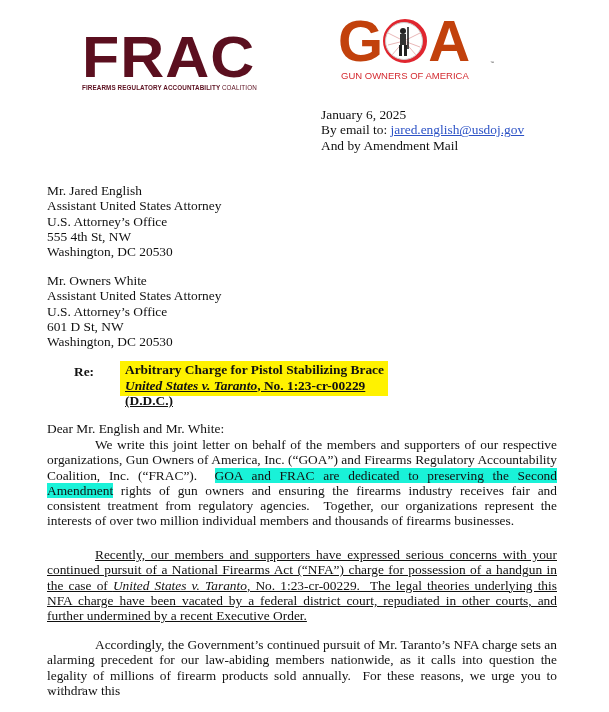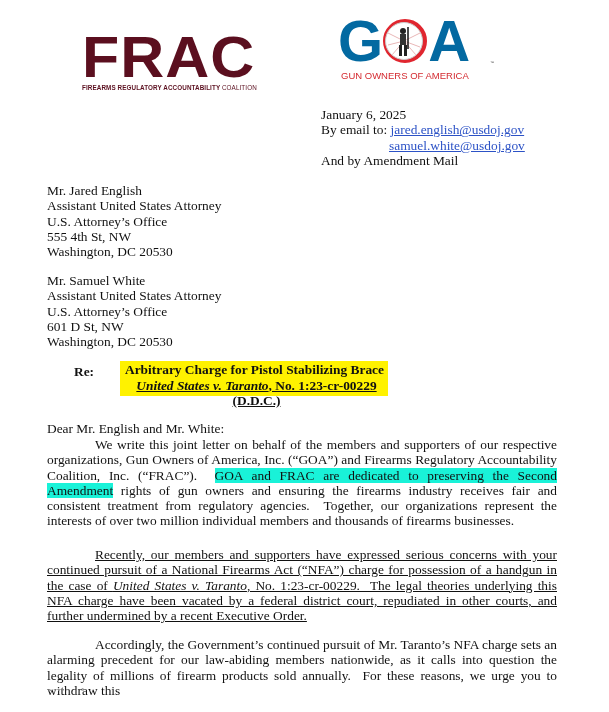--- a/index.html
+++ b/index.html
@@ -9,35 +9,35 @@
   
   #frac-logo { left:82px; top:32px; width:170px; height:62px; }
   #frac-word { position:absolute; left:0; top:0; font-family:"Liberation Sans", sans-serif; font-weight:bold;
                font-size:58px; line-height:50px; letter-spacing:1px; color:#5b0f1f; transform:scaleX(1.05); transform-origin:left; }
   #frac-sub { position:absolute; left:0; top:52px; font-family:"Liberation Sans", sans-serif; font-size:6.3px;
               font-weight:bold; color:#5b0f1f; letter-spacing:0.1px; white-space:nowrap; }
   #frac-sub .light { font-weight:normal; }
   
   #goa-logo { left:338px; top:16px; width:160px; height:68px; }
   #goa-word { position:absolute; left:0; top:0; font-family:"Liberation Sans", sans-serif; font-weight:bold;
-              font-size:58px; line-height:50px; color:#0369a1; letter-spacing:-1px; }
+              font-size:58px; line-height:50px; color:#c2410c; letter-spacing:-1px; }
   #goa-emblem { position:absolute; left:47px; top:6px; width:36px; height:36px; border-radius:50%;
                 background:#fff; border:1px solid #ccc; overflow:hidden; }
   #goa-sub { position:absolute; left:3px; top:54px; font-family:"Liberation Sans", sans-serif; font-size:9.5px;
              font-weight:normal; color:#d42a30; white-space:nowrap; }
   #goa-tm { position:absolute; left:152px; top:44px; font-size:4px; color:#444; font-family:"Liberation Sans", sans-serif; }
   
   #date-block { left:321px; top:107px; line-height:15.3px; }
   a.email { color:#2c52c6; text-decoration:underline; }
   #addr1 { left:47px; top:183px; line-height:15.3px; }
   #addr2 { left:47px; top:273px; line-height:15.3px; }
   #re-label { left:74px; top:364px; font-weight:bold; }
   #re-box { left:120px; top:361px; width:268px; height:35px; background:#fff200; padding:1px 0 8px 5px; box-sizing:border-box;
             line-height:15.5px; font-weight:bold; }
-  #re-line2 { text-decoration:underline;text-align:center; }
+  #re-line2 { text-decoration:underline; }
   #salutation { left:47px; top:421px;text-align:right; }
   .para { position:absolute; left:47px; width:510px; text-align:justify; line-height:15.3px; }
   .para .indent { display:inline-block; width:48px; }
   #p1 { top:437px; }
   #p2 { top:547px;text-decoration:underline; }
   #p3 { top:637px; }
   .hl { background:#19f2d8; }
   #cutoff { left:47px; top:685px; width:510px; height:6px; overflow:hidden; color:#999; font-size:13.4px; line-height:15px; }
 </style>
 </head>
@@ -67,34 +67,33 @@
       <line x1="22" y1="4" x2="22" y2="26" stroke="#111" stroke-width="1.5"></line>
     </svg>
   </div>
   <div id="goa-tm">™</div>
   <div id="goa-sub">GUN OWNERS OF AMERICA</div>
 </div>
 
 <div id="date-block" class="abs">
   <div>January 6, 2025</div>
   <div><span>By email to:</span> <a class="email" href="#">jared.english@usdoj.gov</a></div>
-  <div style="padding-left:68px"><a class="email" href="#">samuel.white@usdoj.gov</a></div>
   <div>And by Amendment Mail</div>
 </div>
 
 <div id="addr1" class="abs">
   <div>Mr. Jared English</div>
   <div>Assistant United States Attorney</div>
   <div>U.S. Attorney’s Office</div>
   <div>555 4th St, NW</div>
   <div>Washington, DC 20530</div>
 </div>
 
 <div id="addr2" class="abs">
-  <div>Mr. Samuel White</div>
+  <div>Mr. Owners White</div>
   <div>Assistant United States Attorney</div>
   <div>U.S. Attorney’s Office</div>
   <div>601 D St, NW</div>
   <div>Washington, DC 20530</div>
 </div>
 
 <div id="re-label" class="abs">Re:</div>
 <div id="re-box" class="abs">
   <div>Arbitrary Charge for Pistol Stabilizing Brace</div>
   <div id="re-line2"><i>United States v. Taranto</i><span>, No. 1:23-cr-00229 (D.D.C.)</span></div>

